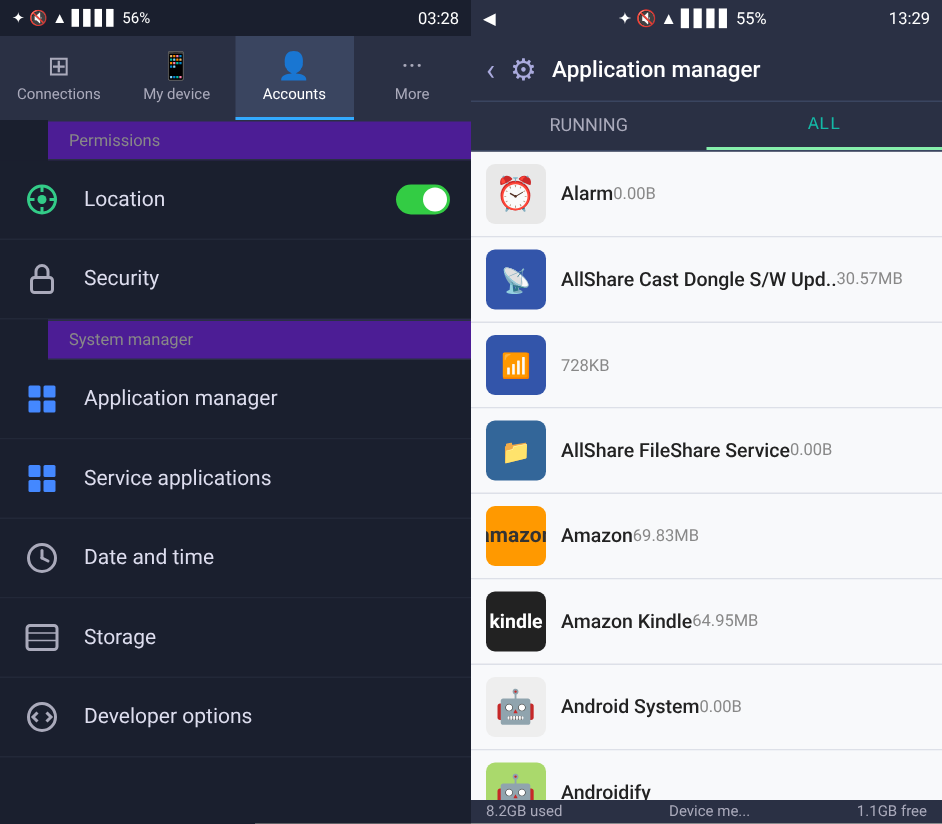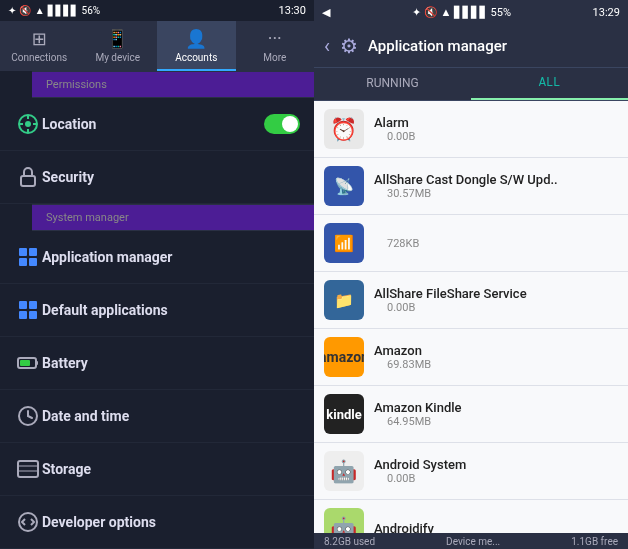--- a/index.html
+++ b/index.html
@@ -81,22 +81,22 @@
     }
 
     .menu-item {
       display: flex;
       align-items: center;
       padding: 12px 14px;
       border-bottom: 1px solid #222838;
       cursor: pointer;
       color: #dde;
       font-size: 14px;
+      gap: 14px;
       background: #1a1f2e;
-      font-weight: bold;
     }
 
     .menu-item .menu-icon {
       width: 28px;
       height: 28px;
       display: flex;
       align-items: center;
       justify-content: center;
       font-size: 20px;
       flex-shrink: 0;
@@ -207,33 +207,32 @@
       display: flex;
       align-items: center;
       justify-content: center;
       font-size: 22px;
       flex-shrink: 0;
       overflow: hidden;
     }
 
     .app-info {
       display: flex;
-      flex-direction: column;
+      flex-direction: row;
     }
 
     .app-name {
       font-size: 13px;
       color: #222;
       font-weight: 500;
     }
 
     .app-size {
       font-size: 11px;
       color: #888;
-      margin-left: 13px;
     }
 
     .bottom-bar-right {
       background: #2a3044;
       height: 16px;
       display: flex;
       align-items: center;
       justify-content: space-between;
       padding: 0 10px;
       font-size: 10px;
@@ -256,21 +255,21 @@
 <div class="left-panel">
 
   <div class="status-bar-left">
     <div class="status-icons">
       <span>✦</span>
       <span>🔇</span>
       <span>▲</span>
       <span>▋▋▋▋</span>
       <span>56%</span>
     </div>
-    <span>13:30</span>
+    <span>03:28</span>
   </div>
 
   <div class="top-nav">
     <div class="top-nav-item">
       <span class="nav-icon">⊞</span>
       <span>Connections</span>
     </div>
     <div class="top-nav-item">
       <span class="nav-icon">📱</span>
       <span>My device</span>
@@ -332,33 +331,23 @@
 
   <div class="menu-item">
     <div class="menu-icon">
       <svg width="24" height="24" viewBox="0 0 24 24">
           <rect x="3" y="3" width="8" height="8" rx="1" fill="#4488ff"></rect>
           <rect x="13" y="3" width="8" height="8" rx="1" fill="#4488ff"></rect>
           <rect x="3" y="13" width="8" height="8" rx="1" fill="#4488ff"></rect>
           <rect x="13" y="13" width="8" height="8" rx="1" fill="#4488ff"></rect>
         </svg>
     </div>
-    <span>Default applications</span>
-  </div>
-
-  <div class="menu-item">
-    <div class="menu-icon">
-      <svg width="24" height="24" viewBox="0 0 24 24">
-          <rect x="2" y="7" width="18" height="10" rx="2" fill="none" stroke="#aab" stroke-width="2"></rect>
-          <rect x="20" y="10" width="2" height="4" rx="1" fill="#aab"></rect>
-          <rect x="4" y="9" width="10" height="6" rx="1" fill="#33cc44"></rect>
-        </svg>
-    </div>
-    <span>Battery</span>
-  </div>
+    <span>Service applications</span>
+  </div>
+
 
   <div class="menu-item">
     <div class="menu-icon">
       <svg width="24" height="24" viewBox="0 0 24 24">
           <circle cx="12" cy="12" r="9" fill="none" stroke="#aab" stroke-width="2"></circle>
           <line x1="12" y1="7" x2="12" y2="12" stroke="#aab" stroke-width="2" stroke-linecap="round"></line>
           <line x1="12" y1="12" x2="16" y2="14" stroke="#aab" stroke-width="2" stroke-linecap="round"></line>
         </svg>
     </div>
     <span>Date and time</span>

